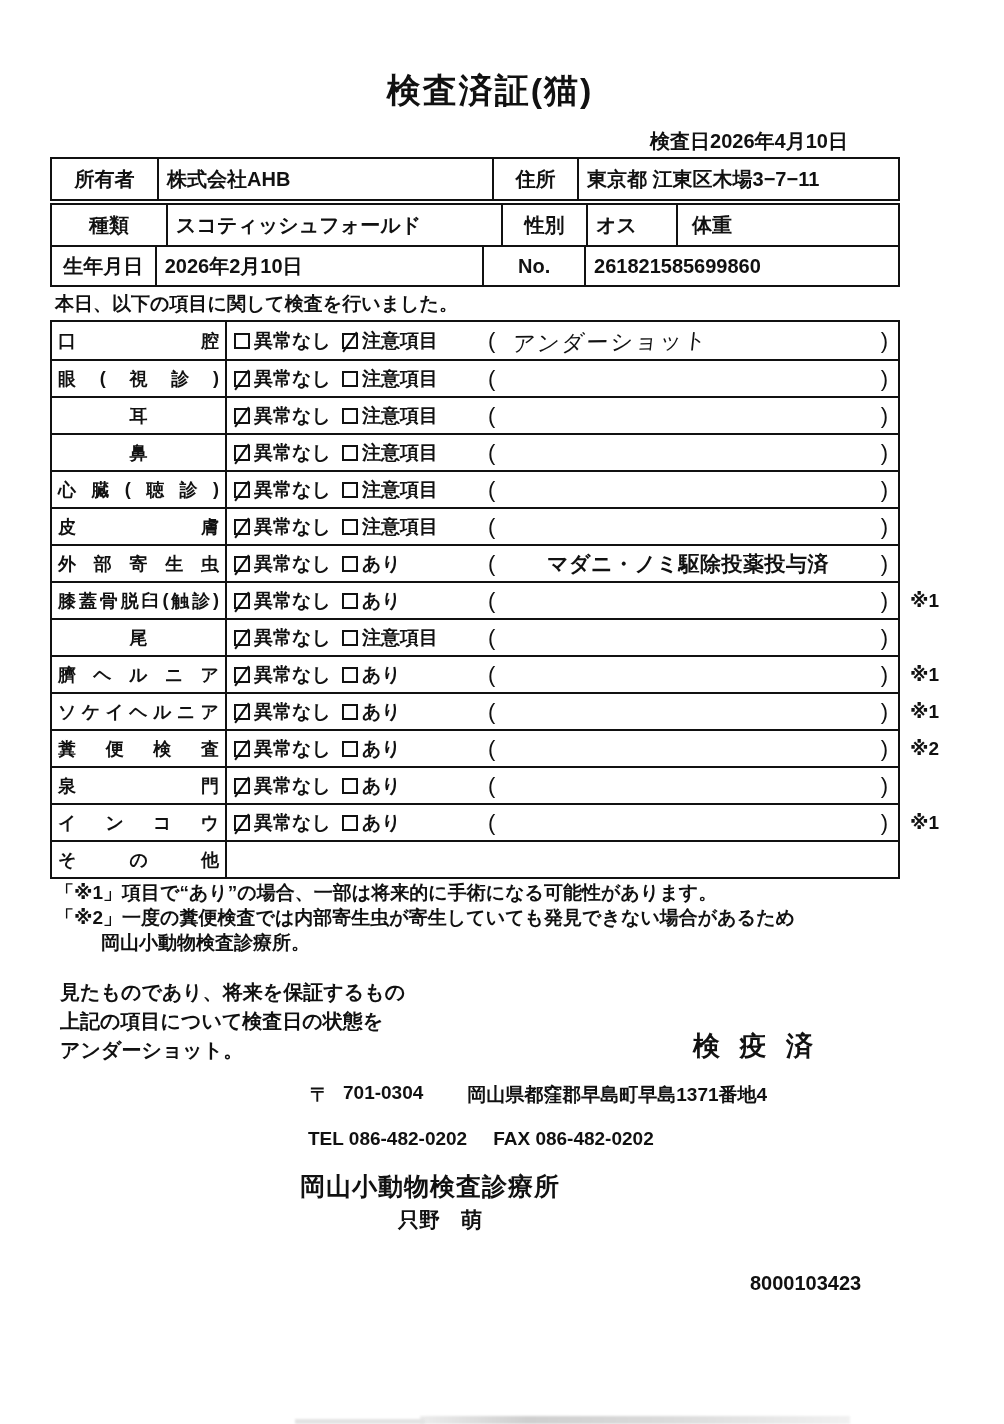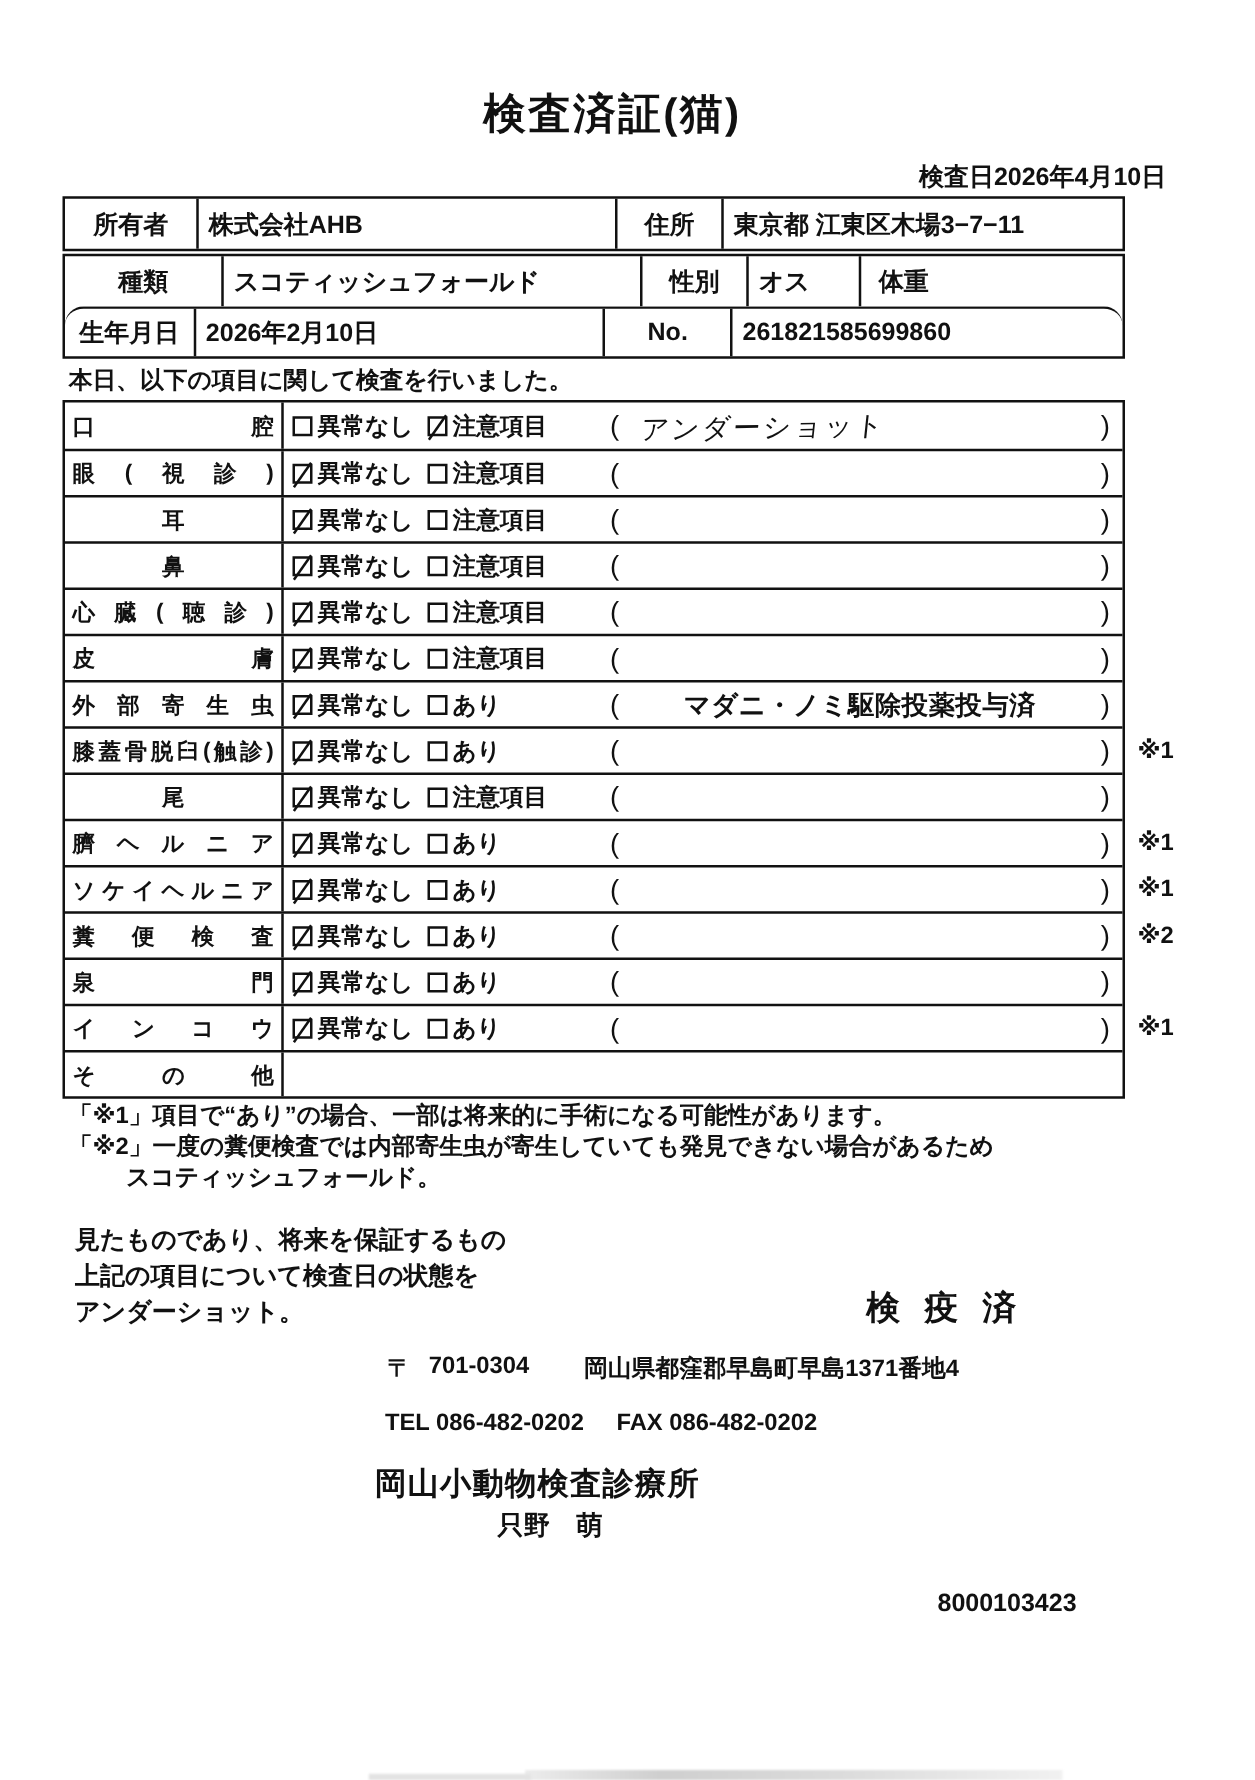--- a/index.html
+++ b/index.html
@@ -10,26 +10,26 @@
     background:#ffffff; overflow:hidden;
   }
   .abs { position:absolute; }
 
   
   #title { top:68px; left:0; width:980px; text-align:center;
     font-size:34px; font-weight:bold; letter-spacing:2px; }
 
   
   #insp-date { top:128px; left:565px; width:368px; display:flex;
-    justify-content:flex-end; font-size:20px; font-weight:bold; }
+    justify-content:center; font-size:20px; font-weight:bold; }
 
   
   .btable { border:2px solid #111; display:flex; flex-direction:column; }
   .trow { display:flex; height:40px; }
-  .trow + .trow { border-top:2px solid #111;border-radius:15px; }
+  .trow + .trow { border-top:2px solid #111; }
   .tcell { display:flex; align-items:center; font-size:20px; font-weight:bold;
     padding:16px 8px; overflow:hidden; white-space:nowrap; }
   .tcell + .tcell { border-left:2px solid #111; }
   .lab { justify-content:center; padding:0 2px; }
 
   #owner-table { top:157px; left:50px; width:850px; }
   #info-table  { top:203px; left:50px; width:850px; }
 
   #intro { top:291px; left:55px; font-size:19px; font-weight:bold; }
 
@@ -106,21 +106,21 @@
     <div class="trow">
       <div class="tcell lab" style="width:105px">所有者</div>
       <div class="tcell" style="width:335px">株式会社AHB</div>
       <div class="tcell lab" style="width:85px">住所</div>
       <div class="tcell" style="width:321px">東京都 江東区木場3−7−11</div>
     </div>
   </div>
 
   <div id="info-table" class="abs btable">
     <div class="trow">
-      <div class="tcell lab" style="width:125px">種類</div>
+      <div class="tcell lab" style="width:114px">種類</div>
       <div class="tcell" style="width:335px">スコティッシュフォールド</div>
       <div class="tcell lab" style="width:85px">性別</div>
       <div class="tcell" style="width:90px">オス</div>
       <div class="tcell lab" style="width:70px">体重</div>
     </div>
     <div class="trow">
       <div class="tcell lab" style="width:105px">生年月日</div>
       <div class="tcell" style="width:335px">2026年2月10日</div>
       <div class="tcell lab" style="width:104px">No.</div>
       <div class="tcell" style="width:321px">261821585699860</div>
@@ -396,21 +396,21 @@
           <span>他</span>
         </div>
       <div class="estatus"></div>
     </div>
 
   </div>
 
   <div id="footnotes" class="abs">
     <div>「※1」項目で“あり”の場合、一部は将来的に手術になる可能性があります。</div>
     <div>「※2」一度の糞便検査では内部寄生虫が寄生していても発見できない場合があるため</div>
-    <div class="fn-indent">スコティッシュフォールド。</div>
+    <div class="fn-indent">岡山小動物検査診療所。</div>
   </div>
 
   <div id="disclaimer" class="abs">
     <div>見たものであり、将来を保証するもの</div>
     <div>上記の項目について検査日の状態を</div>
     <div>アンダーショット。</div>
   </div>
 
   <div id="stamp" class="abs">検 疫 済</div>
 

